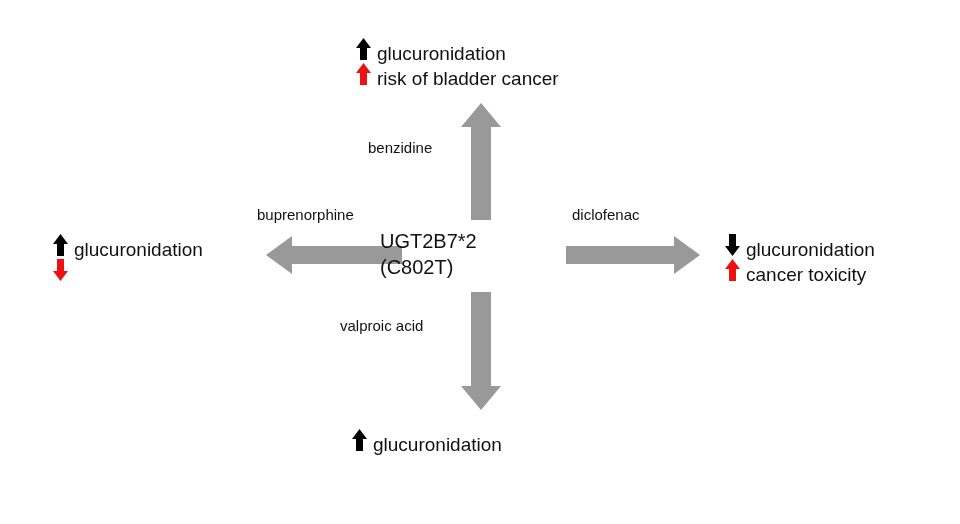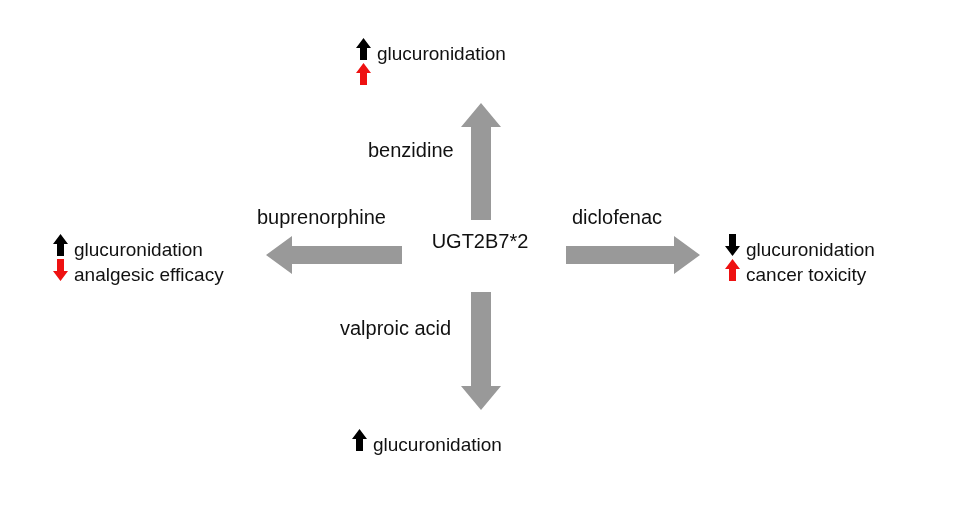--- a/index.html
+++ b/index.html
@@ -19,33 +19,32 @@
     background: #ffffff;
     overflow: hidden;
   }
   .abs { position: absolute; }
 
   
   .node-center {
     left: 380px;
     top: 228px;
     width: 200px;
-    text-align: center;
     font-size: 20px;
     line-height: 26px;
     color: #111111;
   }
   .node-center div { white-space: nowrap; }
 
   
   .connector { pointer-events: none; }
 
   
   .edge-label {
-    font-size: 20px;
+    font-size: 15px;
     color: #111111;
     white-space: nowrap;
   }
   .edge-benzidine { left: 368px; top: 139px; }
   .edge-valproic  { left: 340px; top: 317px; }
   .edge-bupre     { left: 257px; top: 206px; }
   .edge-diclo     { left: 572px; top: 206px; text-align: right; }
 
   
   .outcome { display: block; }
@@ -85,38 +84,40 @@
 
     <polygon fill="#999999" points="481,410 501,386 491,386 491,292 471,292 471,386 461,386"></polygon>
 
     <polygon fill="#999999" points="266,255 292,236 292,246 402,246 402,264 292,264 292,274"></polygon>
 
     <polygon fill="#999999" points="700,255 674,236 674,246 566,246 566,264 674,264 674,274"></polygon>
   </svg>
 
   <div class="abs node-center">
     <div>UGT2B7*2</div>
+    <div>(C802T)</div>
   </div>
 
   <div class="abs edge-label edge-benzidine">benzidine</div>
   <div class="abs edge-label edge-valproic">valproic acid</div>
   <div class="abs edge-label edge-bupre">buprenorphine</div>
   <div class="abs edge-label edge-diclo">diclofenac</div>
 
   <div class="abs outcome out-top">
     <div class="outcome-row">
       <svg class="glyph" viewBox="0 0 17 25">
         <polygon fill="#000000" points="8.5,2 16,12 12,12 12,24 5,24 5,12 1,12"></polygon>
       </svg>
       <span class="txt">glucuronidation</span>
     </div>
     <div class="outcome-row">
       <svg class="glyph" viewBox="0 0 17 25">
         <polygon fill="#ee1111" points="8.5,2 16,12 12,12 12,24 5,24 5,12 1,12"></polygon>
       </svg>
+      <span class="txt">risk of bladder cancer</span>
     </div>
   </div>
 
   <div class="abs outcome out-bottom">
     <div class="outcome-row">
       <svg class="glyph" viewBox="0 0 17 25">
         <polygon fill="#000000" points="8.5,2 16,12 12,12 12,24 5,24 5,12 1,12"></polygon>
       </svg>
       <span class="txt">glucuronidation</span>
     </div>
@@ -126,21 +127,20 @@
     <div class="outcome-row">
       <svg class="glyph" viewBox="0 0 17 25">
         <polygon fill="#000000" points="8.5,2 16,12 12,12 12,24 5,24 5,12 1,12"></polygon>
       </svg>
       <span class="txt">glucuronidation</span>
     </div>
     <div class="outcome-row">
       <svg class="glyph" viewBox="0 0 17 25">
         <polygon fill="#ee1111" points="8.5,24 16,14 12,14 12,2 5,2 5,14 1,14"></polygon>
       </svg>
-      <span class="txt">analgesic efficacy</span>
     </div>
   </div>
 
   <div class="abs outcome out-right">
     <div class="outcome-row">
       <svg class="glyph" viewBox="0 0 17 25">
         <polygon fill="#000000" points="8.5,24 16,14 12,14 12,2 5,2 5,14 1,14"></polygon>
       </svg>
       <span class="txt">glucuronidation</span>
     </div>

